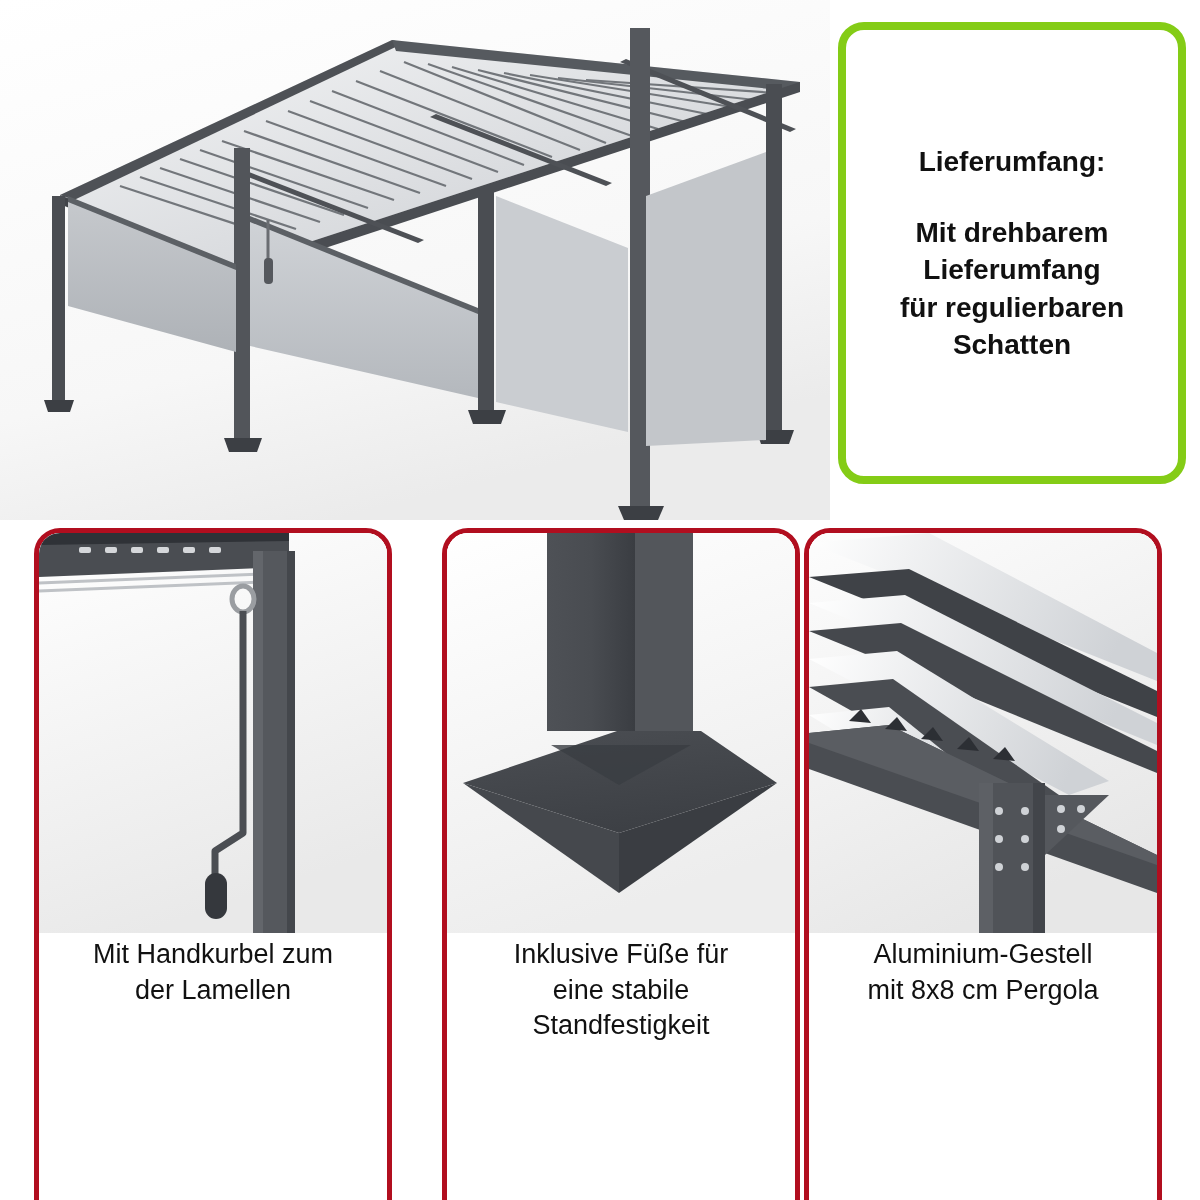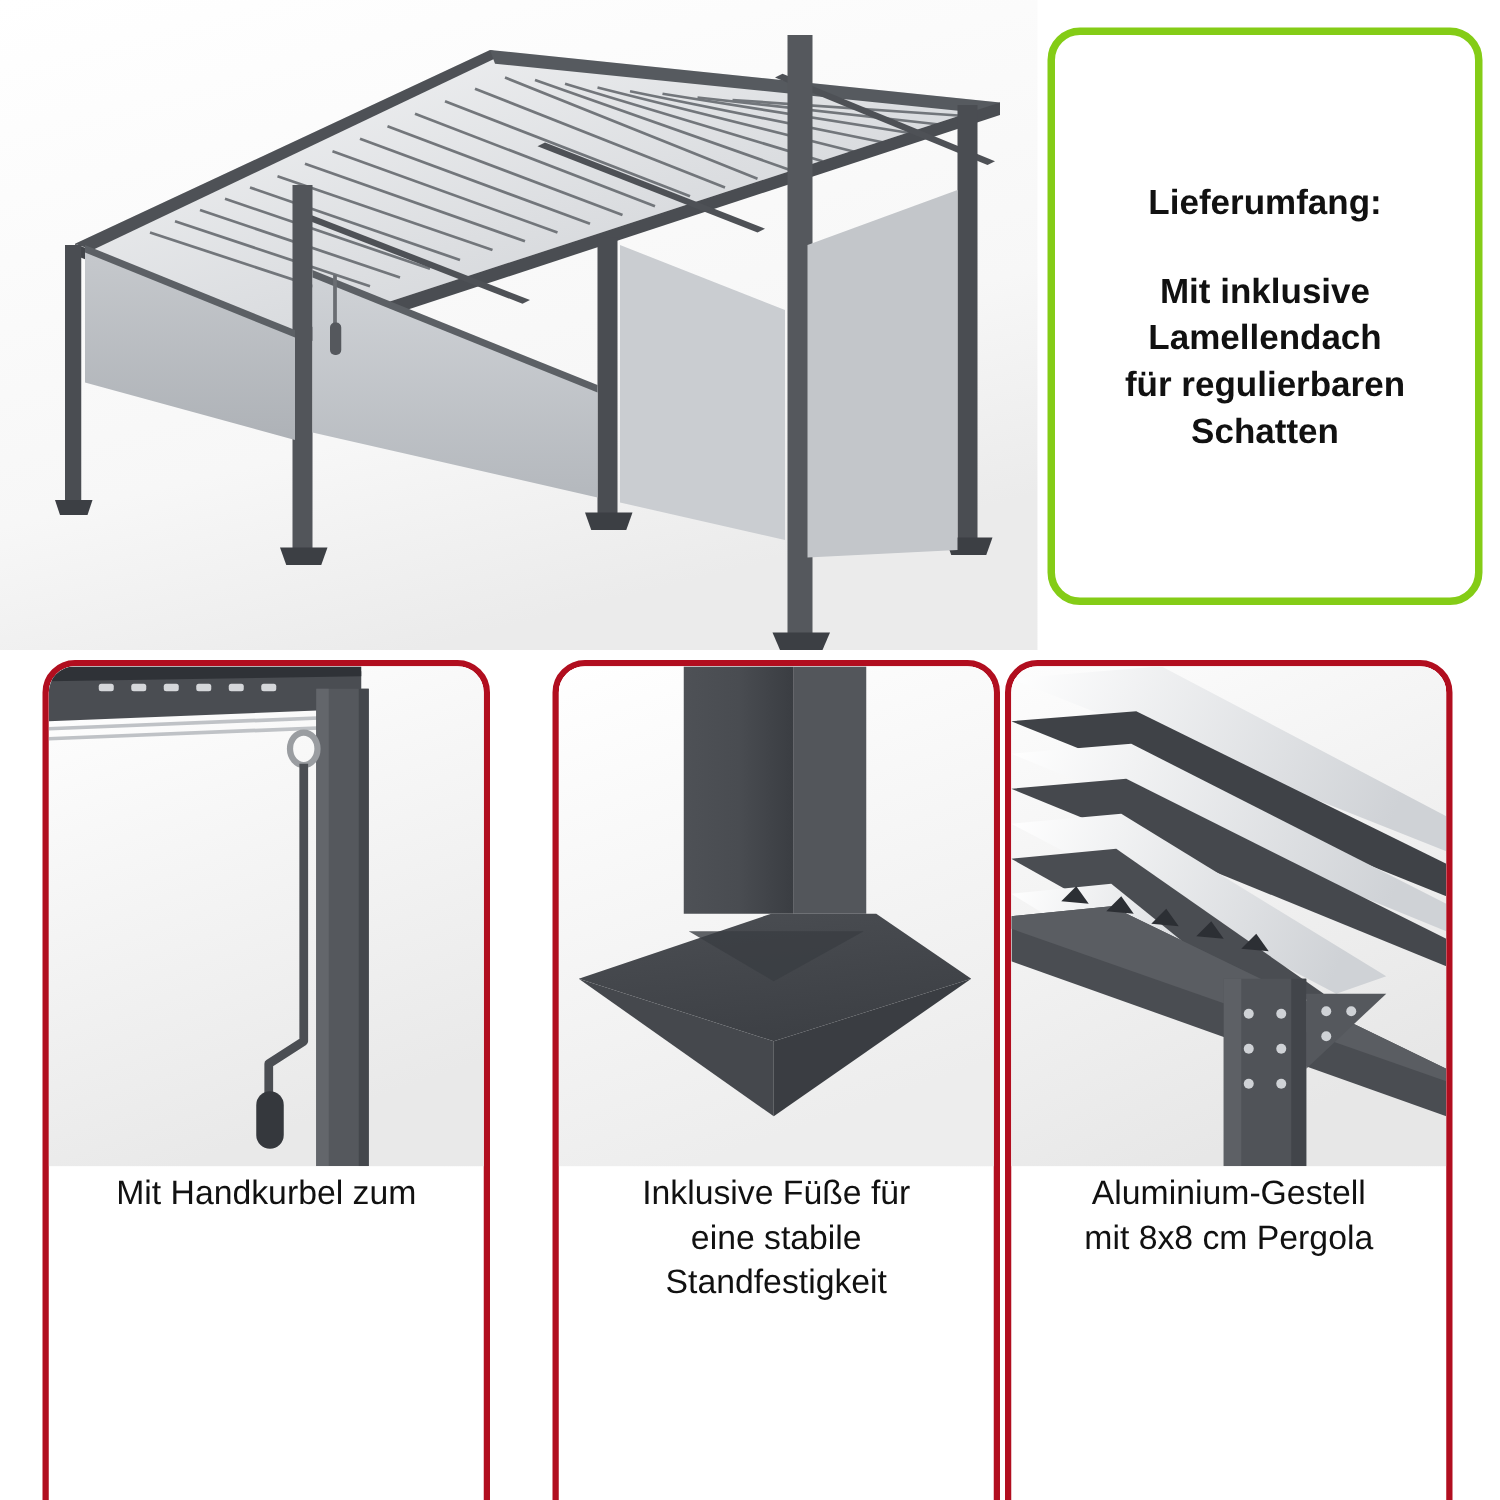--- a/index.html
+++ b/index.html
@@ -37,21 +37,21 @@
     background: linear-gradient(170deg, #ffffff 0%, #fafafa 55%, #f2f2f2 100%);
   }
 
   
   .info-box {
     position: absolute;
     left: 838px;
     top: 22px;
     width: 348px;
     height: 462px;
-    border: 6px solid #84cc16;
+    border: 8px solid #84cc16;
     border-radius: 26px;
     background: #ffffff;
     box-sizing: border-box;
     display: flex;
     flex-direction: column;
     align-items: center;
     justify-content: center;
     padding: 18px 14px;
   }
   .info-box .block {
@@ -201,22 +201,22 @@
     <line x1="268" y1="220" x2="268" y2="282" stroke="#6a6d72" stroke-width="3"></line>
     <rect x="264" y="258" width="9" height="26" rx="4" fill="#55585d"></rect>
   </svg>
 </div>
 
 <div class="info-box">
   <div class="block first">
     <span class="line">Lieferumfang:</span>
   </div>
   <div class="block">
-    <span class="line">Mit inklusive</span>
-    <span class="line">Lamellendach</span>
+    <span class="line">Mit drehbarem</span>
+    <span class="line">Lieferumfang</span>
     <span class="line">für regulierbaren</span>
     <span class="line">Schatten</span>
   </div>
 </div>
 
 <div class="panel p1">
   <div class="photo">
     <svg width="348" height="400" viewBox="0 0 348 400">
       <defs>
         <linearGradient id="p1bg" x1="0" y1="0" x2="0.3" y2="1">
@@ -249,20 +249,21 @@
 
       <ellipse cx="204" cy="66" rx="11" ry="13" fill="none" stroke="#9a9da1" stroke-width="5"></ellipse>
 
       <path d="M204,78 L204,300 L176,318 L176,356" fill="none" stroke="#4b4e53" stroke-width="7" stroke-linejoin="round"></path>
 
       <rect x="166" y="340" width="22" height="46" rx="11" fill="#35383d"></rect>
     </svg>
   </div>
   <div class="caption">
     <span class="line">Mit Handkurbel zum</span>
+    <span class="line">der Lamellen</span>
   </div>
 </div>
 
 <div class="panel p2">
   <div class="photo">
     <svg width="348" height="400" viewBox="0 0 348 400">
       <defs>
         <linearGradient id="p2bg" x1="0" y1="0" x2="0.3" y2="1">
           <stop offset="0%" stop-color="#ffffff"></stop>
           <stop offset="100%" stop-color="#ededed"></stop>

